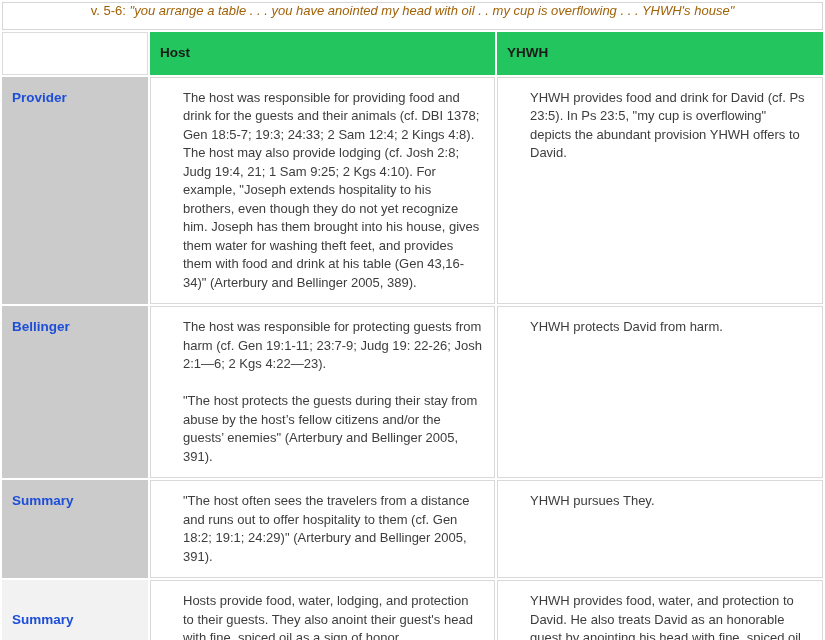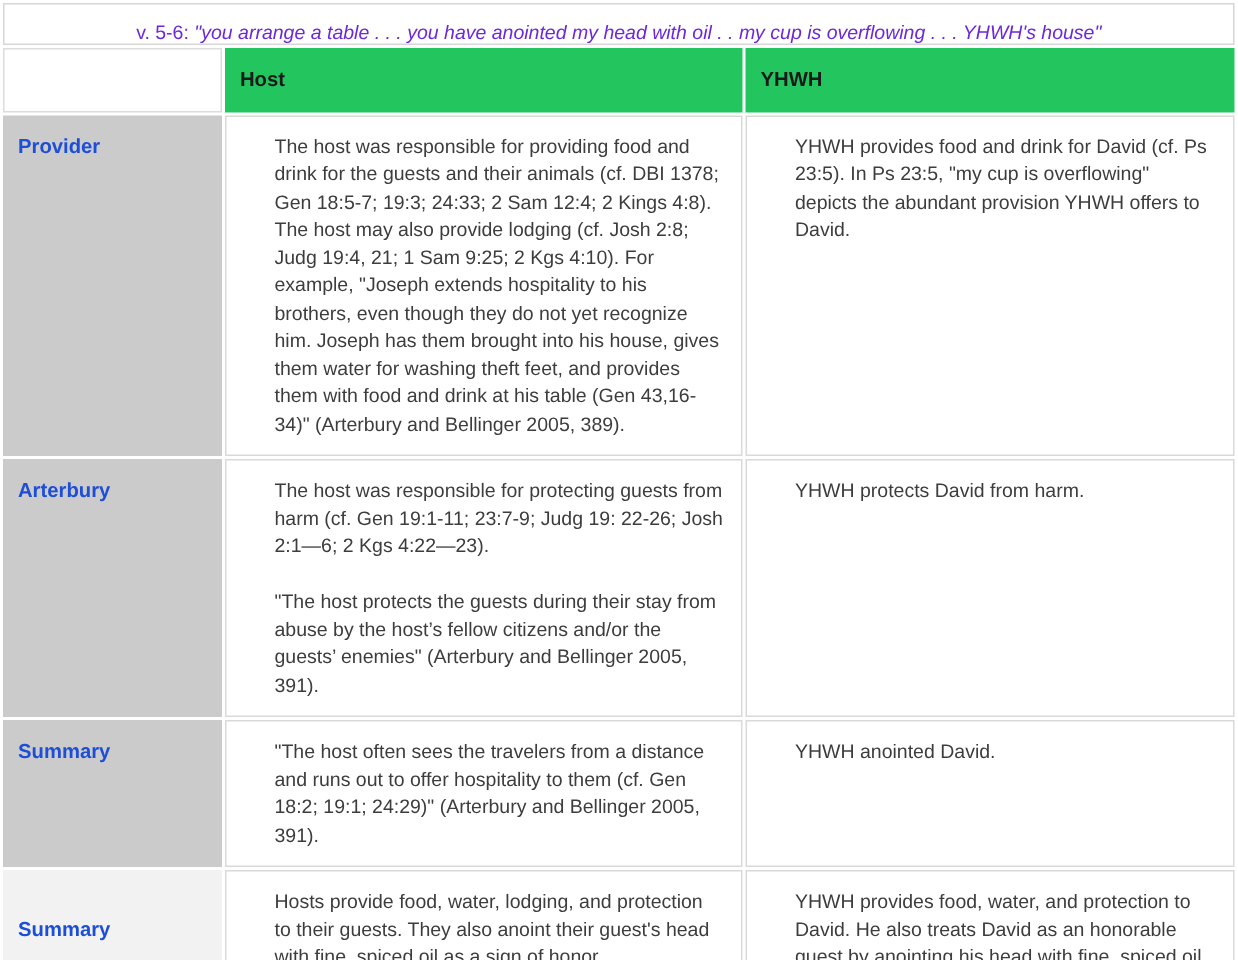--- a/index.html
+++ b/index.html
@@ -15,24 +15,24 @@
     color: #3d3d3d;
   }
   * { box-sizing: border-box; }
 
   .caption-bar {
     margin: 2px 2px 0 2px;
     height: 28px;
     border: 1px solid #d6d6d6;
     background: #ffffff;
     display: flex;
-    align-items: flex-end;
+    align-items: flex-start;
     justify-content: center;
     font-size: 13px;
-    color: #6d28d9;
+    color: #a16207;
     white-space: pre;
   }
   .caption-bar .quote { font-style: italic; }
 
   table.cmp {
     width: 825px;
     border-collapse: separate;
     border-spacing: 2px;
     table-layout: fixed;
   }
@@ -104,31 +104,31 @@
       <th class="hdr">YHWH</th>
     </tr>
   </thead>
   <tbody>
     <tr class="r-provider">
       <td class="label">Provider</td>
       <td class="content">The host was responsible for providing food and drink for the guests and their animals (cf. DBI 1378; Gen 18:5-7; 19:3; 24:33; 2 Sam 12:4; 2 Kings 4:8). The host may also provide lodging (cf. Josh 2:8; Judg 19:4, 21; 1 Sam 9:25; 2 Kgs 4:10). For example, "Joseph extends hospitality to his brothers, even though they do not yet recognize him. Joseph has them brought into his house, gives them water for washing theft feet, and provides them with food and drink at his table (Gen 43,16-34)" (Arterbury and Bellinger 2005, 389).</td>
       <td class="content">YHWH provides food and drink for David (cf. Ps 23:5). In Ps 23:5, "my cup is overflowing" depicts the abundant provision YHWH offers to David.</td>
     </tr>
     <tr class="r-protector">
-      <td class="label">Arterbury</td>
+      <td class="label">Bellinger</td>
       <td class="content">
         <p>The host was responsible for protecting guests from harm (cf. Gen 19:1-11; 23:7-9; Judg 19: 22-26; Josh 2:1—6; 2 Kgs 4:22—23).</p>
         <p>"The host protects the guests during their stay from abuse by the host’s fellow citizens and/or the guests’ enemies" (Arterbury and Bellinger 2005, 391).</p>
       </td>
       <td class="content">YHWH protects David from harm.</td>
     </tr>
     <tr class="r-pursuer">
       <td class="label">Summary</td>
       <td class="content">"The host often sees the travelers from a distance and runs out to offer hospitality to them (cf. Gen 18:2; 19:1; 24:29)" (Arterbury and Bellinger 2005, 391).</td>
-      <td class="content">YHWH anointed David.</td>
+      <td class="content">YHWH pursues They.</td>
     </tr>
     <tr class="r-summary">
       <td class="label label-summary">Summary</td>
       <td class="content muted">Hosts provide food, water, lodging, and protection to their guests. They also anoint their guest's head with fine, spiced oil as a sign of honor.</td>
       <td class="content blue">YHWH provides food, water, and protection to David. He also treats David as an honorable guest by anointing his head with fine, spiced oil.</td>
     </tr>
   </tbody>
 </table>
 
 </body></html>

